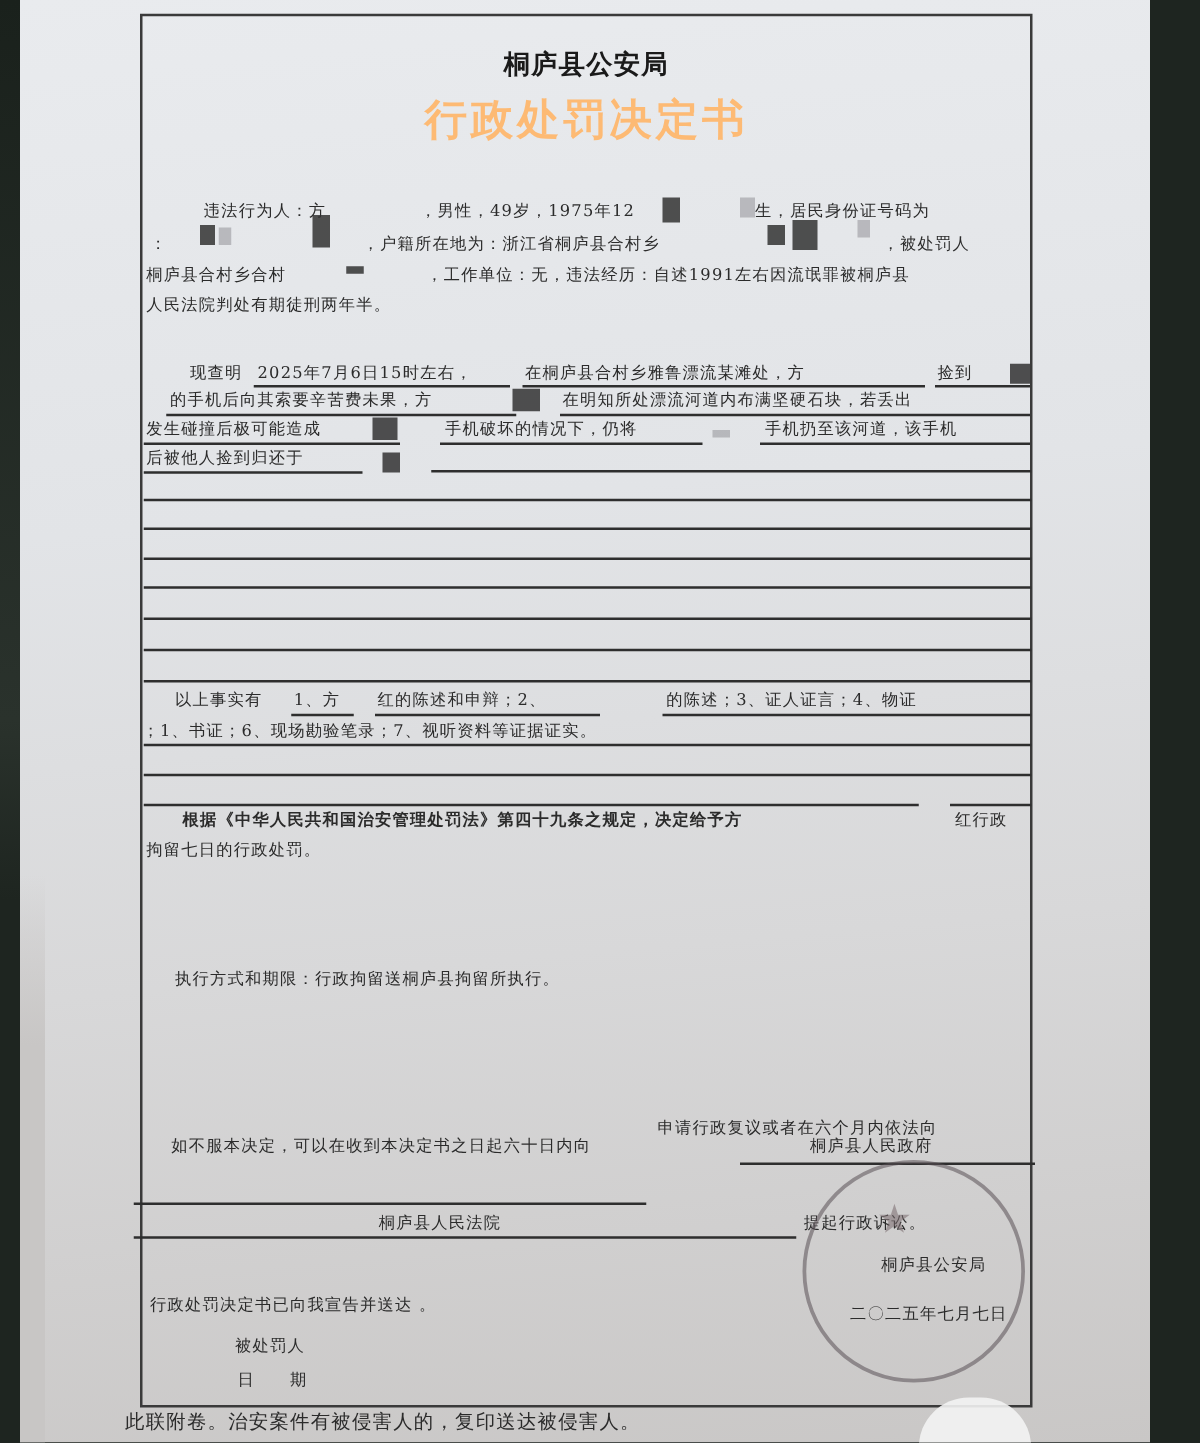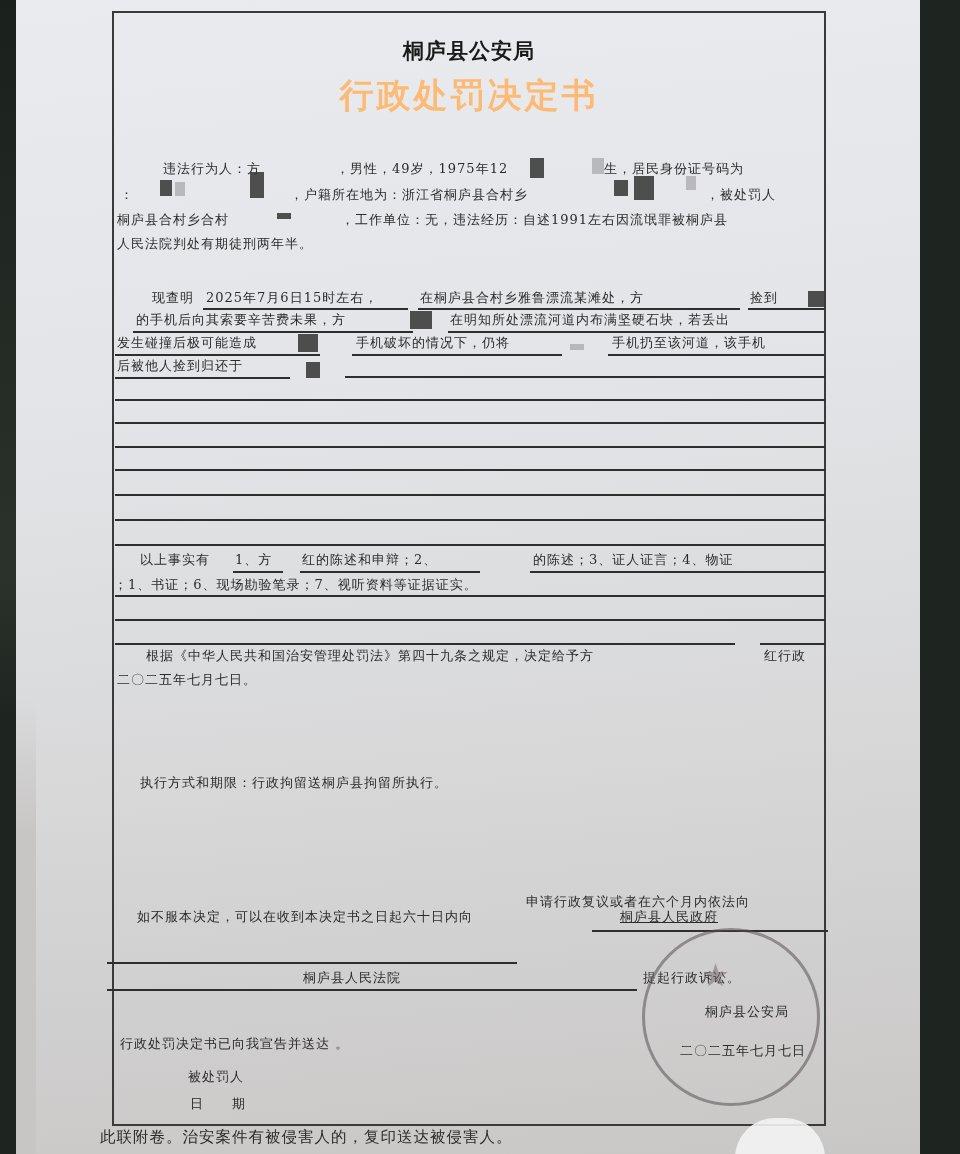--- a/index.html
+++ b/index.html
@@ -114,28 +114,28 @@
 <div class="t" style="left:302px;top:551px;">红的陈述和申辩；2、</div>
 <div class="line" style="left:300px;top:571px;width:180px;"></div>
 <div class="t" style="left:533px;top:551px;">的陈述；3、证人证言；4、物证</div>
 <div class="line" style="left:530px;top:571px;width:295px;"></div>
 <div class="t" style="left:114px;top:576px;">；1、书证；6、现场勘验笔录；7、视听资料等证据证实。</div>
 <div class="line" style="left:115px;top:595px;width:710px;"></div>
 <div class="line" style="left:115px;top:619px;width:710px;"></div>
 <div class="line" style="left:115px;top:643px;width:620px;"></div>
 <div class="line" style="left:760px;top:643px;width:65px;"></div>
 
-<div class="t" style="left:146px;top:647px;">根据《中华人民共和国治安管理处罚法》第四十九条之规定，决定给予方</div>
+<div class="t" style="left:146px;top:647px;font-weight:bold;">根据《中华人民共和国治安管理处罚法》第四十九条之规定，决定给予方</div>
 <div class="t" style="left:764px;top:647px;">红行政</div>
-<div class="t" style="left:117px;top:671px;">二〇二五年七月七日。</div>
+<div class="t" style="left:117px;top:671px;">拘留七日的行政处罚。</div>
 
 <div class="t" style="left:140px;top:774px;">执行方式和期限：行政拘留送桐庐县拘留所执行。</div>
 
 <div class="t" style="left:137px;top:908px;">如不服本决定，可以在收到本决定书之日起六十日内向</div>
-<div class="t" style="left:620px;top:908px;text-decoration:underline;">桐庐县人民政府</div>
+<div class="t" style="left:648px;top:908px;">桐庐县人民政府</div>
 <div class="line" style="left:592px;top:930px;width:236px;"></div>
 <div class="t" style="left:526px;top:893px;">申请行政复议或者在六个月内依法向</div>
 <div class="line" style="left:107px;top:962px;width:410px;"></div>
 <div class="t" style="left:303px;top:969px;">桐庐县人民法院</div>
 <div class="line" style="left:107px;top:989px;width:530px;"></div>
 <div class="t" style="left:643px;top:969px;">提起行政诉讼。</div>
 
 <div class="stamp">
   <div class="stamp-mark" style="left:58px;top:28px;">★</div>
 </div>

